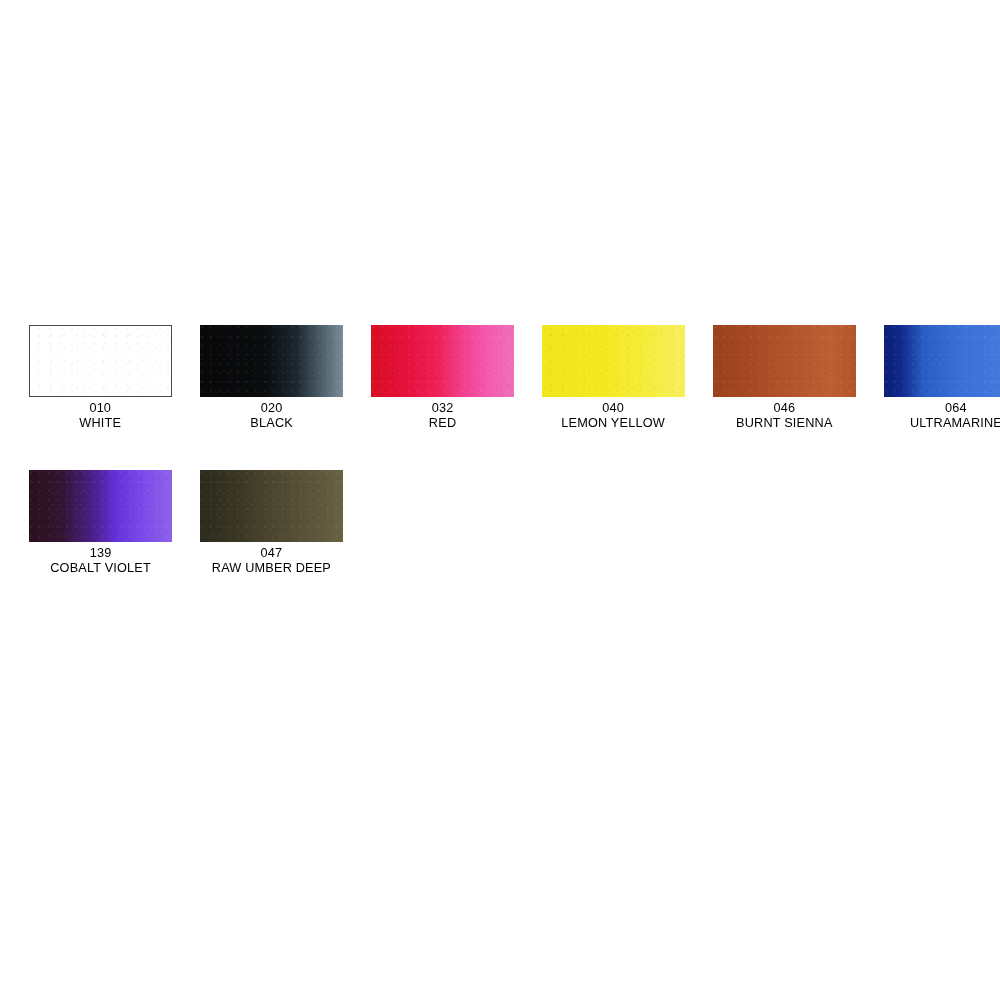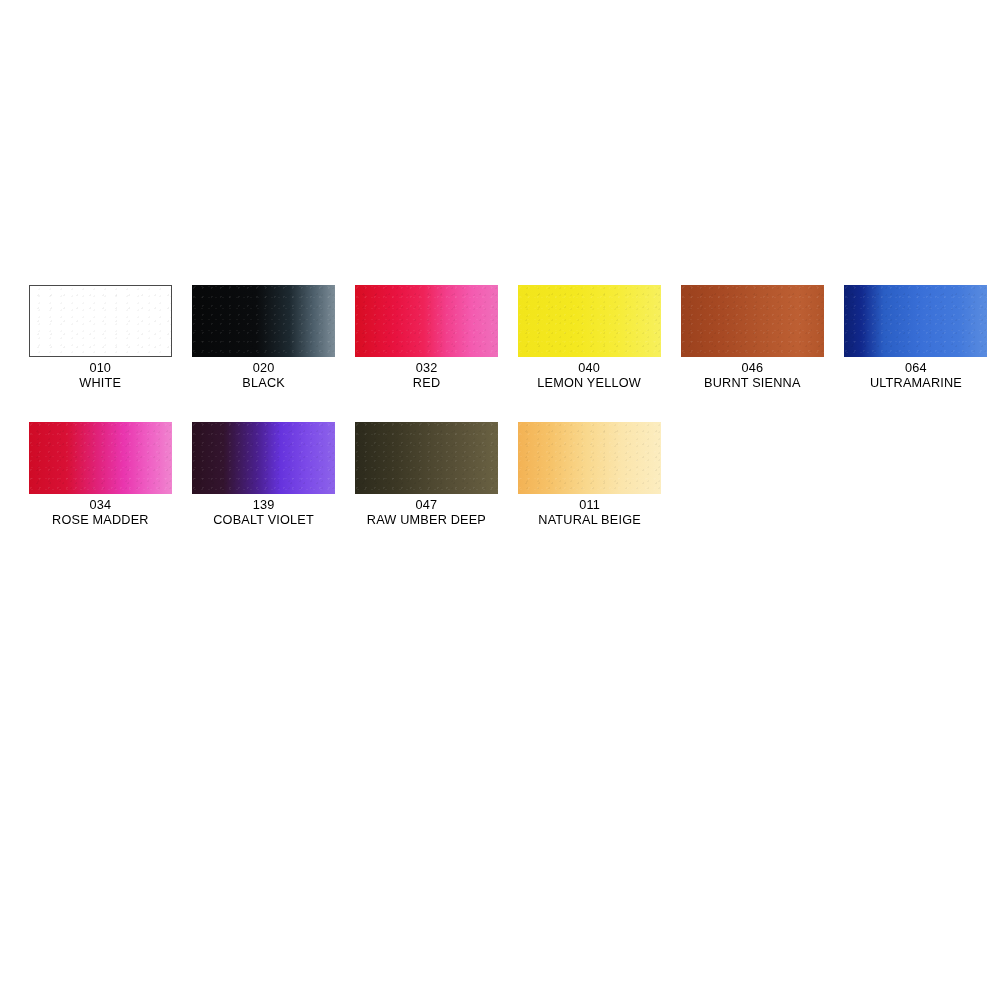--- a/index.html
+++ b/index.html
@@ -18,22 +18,23 @@
   #swatch-chart {
     position: absolute;
     left: 29px;
     top: 285px;
     width: 942px;
   }
 
   .swatch-row {
     display: flex;
     flex-direction: row;
-    gap: 20px;
+    gap: 28px;
     margin-bottom: 32px;
+    margin-top: 40px;
   }
 
   .swatch-cell {
     width: 143px;
     display: flex;
     flex-direction: column;
     align-items: center;
   }
 
   .swatch-chip {
@@ -118,43 +119,29 @@
       <div class="swatch-cell">
         <div class="swatch-chip" style="background: linear-gradient(90deg, rgb(12, 31, 115) 0%, rgb(17, 40, 140) 12%, rgb(42, 94, 196) 28%, rgb(58, 112, 216) 55%, rgb(67, 121, 219) 80%, rgb(90, 140, 224) 100%);"></div>
         <div class="swatch-caption">
           <span class="swatch-code">064</span>
           <span class="swatch-name">ULTRAMARINE</span>
         </div>
       </div>
     </div>
     <div class="swatch-row">
       <div class="swatch-cell">
-        <div class="swatch-chip" style="background: linear-gradient(90deg, rgb(207, 11, 38) 0%, rgb(216, 16, 53) 26%, rgb(224, 34, 122) 48%, rgb(233, 53, 174) 66%, rgb(239, 96, 196) 84%, rgb(240, 132, 207) 100%);"></div>
-        <div class="swatch-caption">
-          <span class="swatch-code">034</span>
-          <span class="swatch-name">ROSE MADDER</span>
-        </div>
-      </div>
-      <div class="swatch-cell">
         <div class="swatch-chip" style="background: linear-gradient(90deg, rgb(42, 16, 32) 0%, rgb(51, 20, 46) 22%, rgb(75, 32, 144) 46%, rgb(102, 51, 221) 62%, rgb(124, 74, 232) 80%, rgb(141, 99, 234) 100%);"></div>
         <div class="swatch-caption">
           <span class="swatch-code">139</span>
           <span class="swatch-name">COBALT VIOLET</span>
         </div>
       </div>
       <div class="swatch-cell">
         <div class="swatch-chip" style="background: linear-gradient(90deg, rgb(44, 42, 28) 0%, rgb(59, 55, 36) 28%, rgb(77, 71, 48) 52%, rgb(91, 83, 57) 76%, rgb(106, 98, 67) 100%);"></div>
         <div class="swatch-caption">
           <span class="swatch-code">047</span>
           <span class="swatch-name">RAW UMBER DEEP</span>
         </div>
       </div>
-      <div class="swatch-cell">
-        <div class="swatch-chip" style="background: linear-gradient(90deg, rgb(243, 178, 84) 0%, rgb(246, 194, 104) 22%, rgb(249, 216, 141) 48%, rgb(251, 229, 171) 72%, rgb(252, 237, 192) 100%);"></div>
-        <div class="swatch-caption">
-          <span class="swatch-code">011</span>
-          <span class="swatch-name">NATURAL BEIGE</span>
-        </div>
-      </div>
     </div>
     <div class="swatch-row">
     </div>
   </div>
 
 </body></html>

